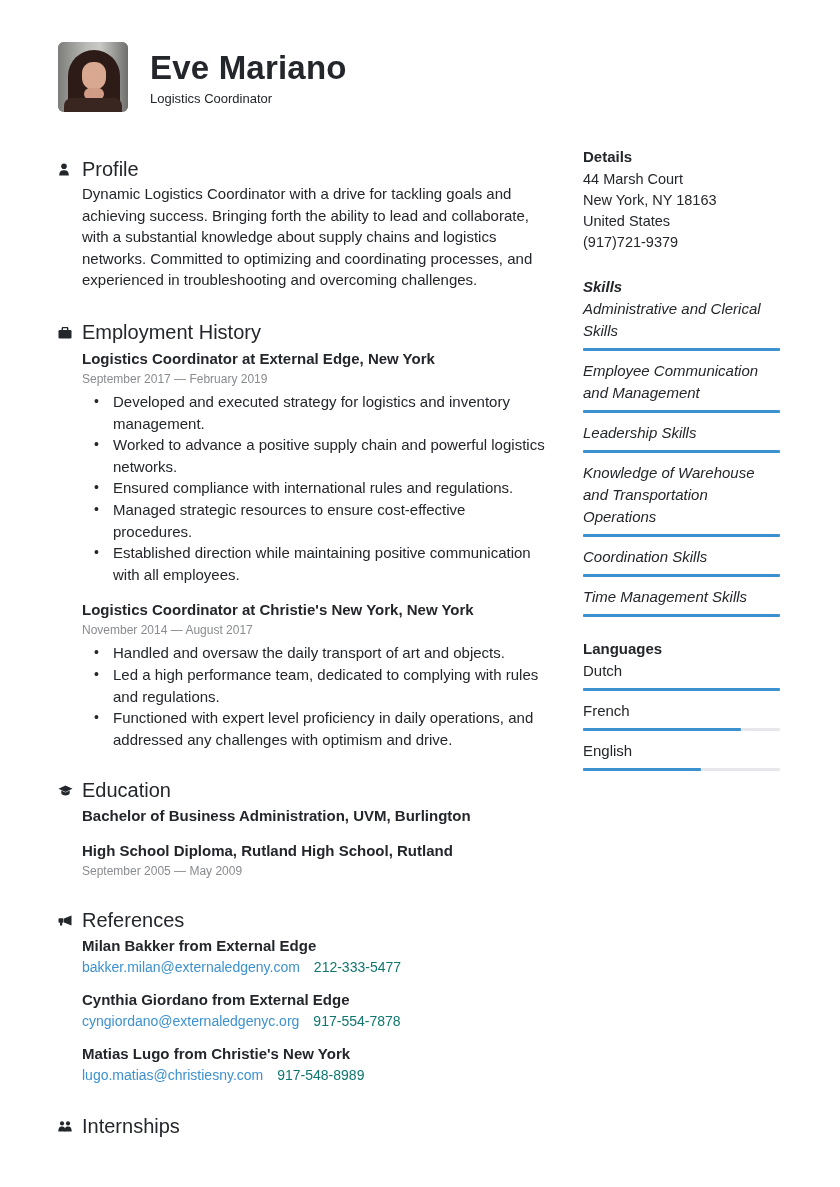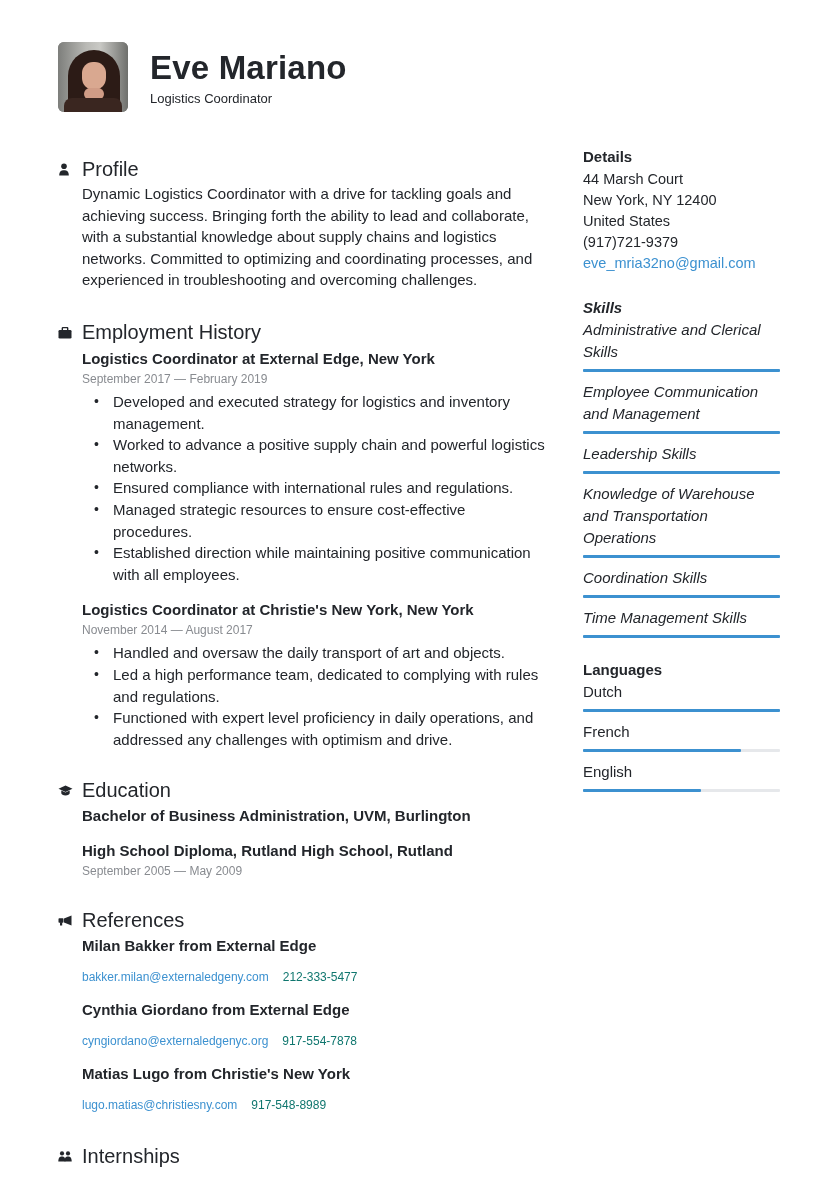--- a/index.html
+++ b/index.html
@@ -22,21 +22,21 @@
   .sec-head { display: flex; align-items: center; height: 26px; }
   .sec-icon { width: 24px; display: flex; align-items: center; justify-content: flex-start; }
   .sec-title { font-size: 20px; font-weight: 400; color: #23262b; }
   .content { margin-left: 24px; }
   .para { font-size: 15px; line-height: 21.6px; color: #23262b; }
   .job-title { font-size: 15px; font-weight: 700; color: #23262b; line-height: 21px; }
   .dates { font-size: 12px; color: #888b90; line-height: 18px; margin-top: 1px; }
   ul.bullets { list-style: none; margin-top: 3px; }
   ul.bullets li { position: relative; padding-left: 31px; font-size: 15px; line-height: 21.6px; color: #23262b; }
   ul.bullets li::before { content: "•"; position: absolute; left: 12px; top: 0; font-size: 14px; }
-  .ref-row { display: flex; font-size: 12px; line-height: 18px; margin-top: 12px; }
+  .ref-row { display: flex; font-size: 14px; line-height: 18px; margin-top: 2px; }
   .ref-email { color: #3c91d0; margin-right: 14px; }
   .ref-phone { color: #0f766e; }
 
   .side { position: absolute; left: 583px; top: 146px; width: 197px; }
   .side-title { font-size: 15px; font-weight: 700; color: #23262b; line-height: 21px; }
   .side-line { font-size: 14.5px; color: #23262b; line-height: 21px; }
   .side-link { font-size: 14.5px; color: #3c91d0; line-height: 21px; }
   .skill { margin-top: 0; }
   .skill-name { font-size: 15px; line-height: 22px; color: #23262b; }
   .bar { position: relative; height: 3px; background: #e6e8eb; margin-top: 6px; margin-bottom: 9px; border-radius: 1px; }
@@ -179,24 +179,23 @@
       </span>
       <span class="sec-title">Internships</span>
     </div>
   </div>
 </div>
 
 <div class="side">
   <div>
     <div class="side-title">Details</div>
     <div class="side-line" style="margin-top:2px;">44 Marsh Court</div>
-    <div class="side-line">New York, NY 12400</div>
+    <div class="side-line">New York, NY 18163</div>
     <div class="side-line">United States</div>
     <div class="side-line">(917)721-9379</div>
-    <div class="side-link">eve_mria32no@gmail.com</div>
   </div>
 
   <div style="margin-top:23px;font-style:italic;">
     <div class="side-title">Skills</div>
     <div class="skill" style="margin-top:1px;">
       <div class="skill-name">Administrative and Clerical Skills</div>
       <div class="bar">
           <div class="fill" style="width:100%"></div>
         </div>
     </div>

